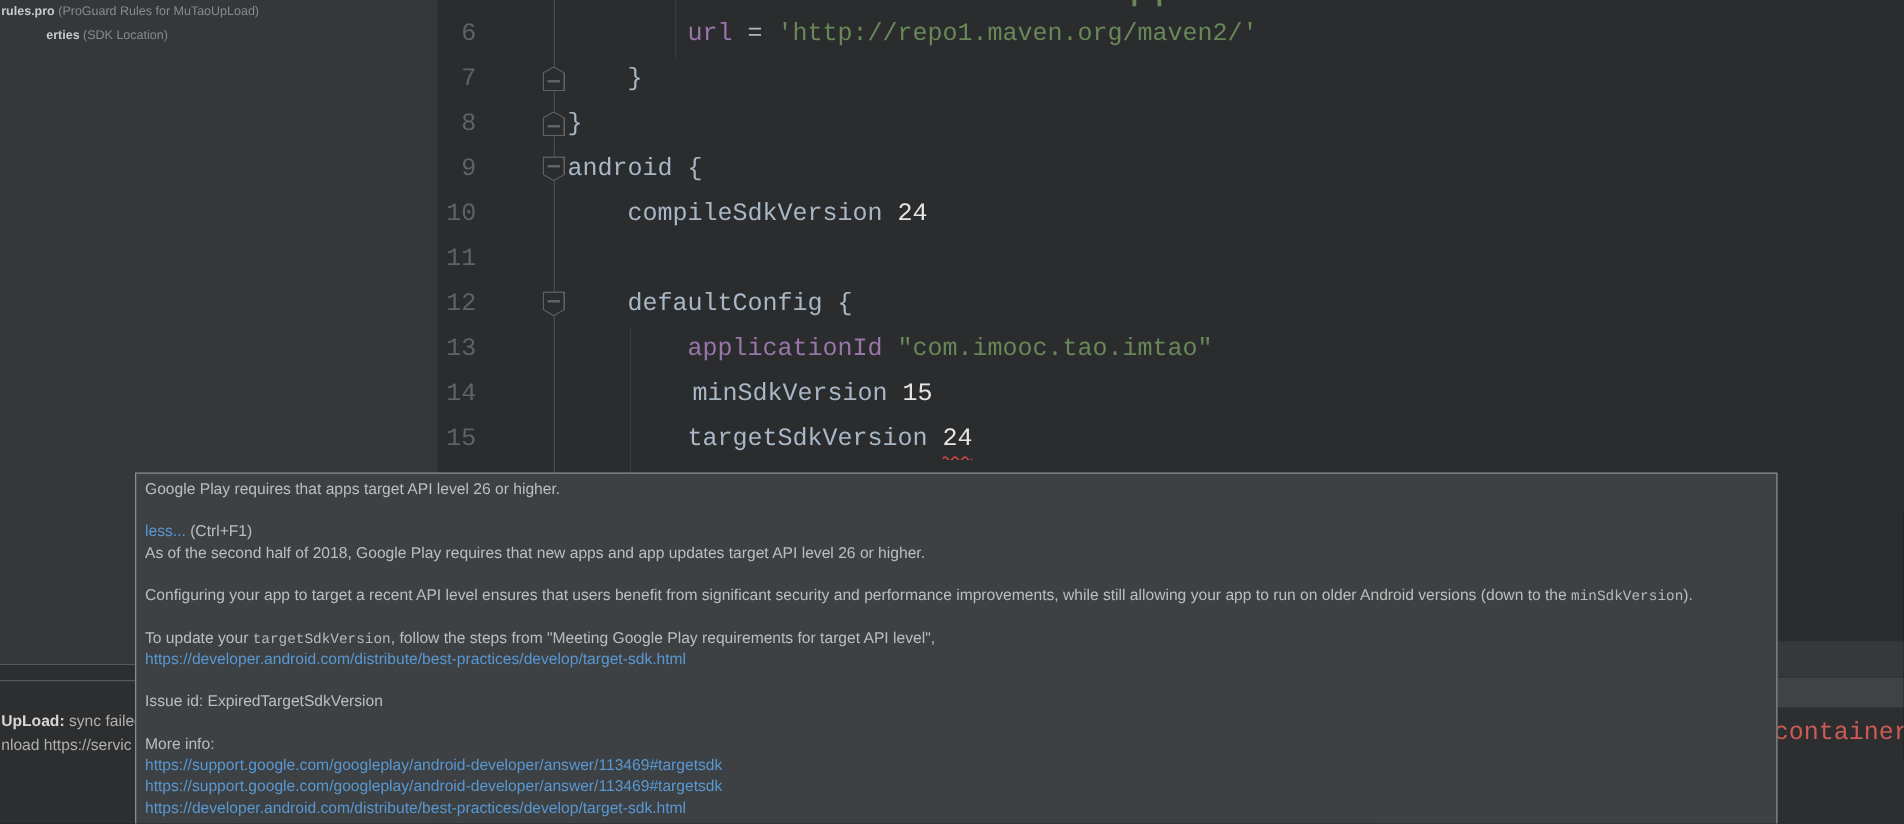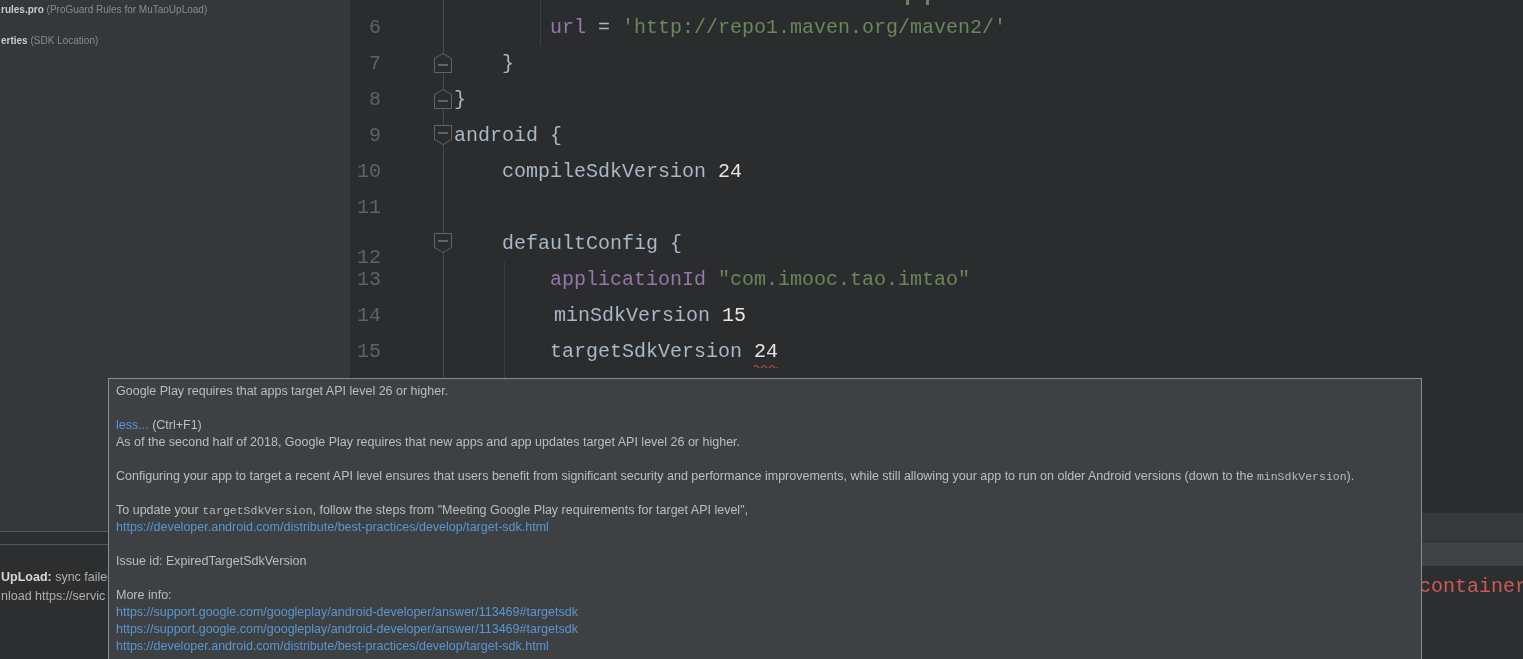--- a/index.html
+++ b/index.html
@@ -92,21 +92,21 @@
 </style>
 </head>
 <body>
 
 <div id="root">
 
   <div id="project-panel">
     <div class="tree-row" style="top:1px;">
       <span class="tree-name">rules.pro</span><span class="tree-desc"> (ProGuard Rules for MuTaoUpLoad)</span>
     </div>
-    <div class="tree-row" style="top:32px;">
+    <div class="tree-row" style="top:20px;padding-left:36px;">
       <span class="tree-name">erties</span><span class="tree-desc"> (SDK Location)</span>
     </div>
   </div>
 
   <div id="editor">
     <div id="fold-line"></div>
     <div class="indent-guide" style="left:190px; top:0; height:46px;"></div>
     <div class="indent-guide" style="left:154px; top:262px; height:116px;"></div>
     <div class="sliver" style="left:556px;"></div>
     <div class="sliver" style="left:576px;"></div>
@@ -130,21 +130,21 @@
         <div class="gutter-num" style="top: 118px;">9</div>
         <div class="fold fold-down" style="left: 84px; top: 125px;">
           <div class="shape"></div>
           <div class="inner"></div>
           <div class="minus"></div>
         </div>
         <div class="code-line" style="left: 104px; top: 118px;"><span class="tok-plain">android {</span></div>
         <div class="gutter-num" style="top: 154px;">10</div>
         <div class="code-line" style="left: 152px; top: 154px;"><span class="tok-plain">compileSdkVersion </span><span class="tok-number">24</span></div>
         <div class="gutter-num" style="top: 190px;">11</div>
-        <div class="gutter-num" style="top: 240px;">12</div>
+        <div class="gutter-num" style="top: 226px;">12</div>
         <div class="fold fold-down" style="left: 84px; top: 233px;">
           <div class="shape"></div>
           <div class="inner"></div>
           <div class="minus"></div>
         </div>
         <div class="code-line" style="left: 152px; top: 226px;"><span class="tok-plain">defaultConfig {</span></div>
         <div class="gutter-num" style="top: 262px;">13</div>
         <div class="code-line" style="left: 200px; top: 262px;"><span class="tok-field">applicationId </span><span class="tok-string">"com.imooc.tao.imtao"</span></div>
         <div class="gutter-num" style="top: 298px;">14</div>
         <div class="code-line" style="left: 204px; top: 298px;"><span class="tok-plain">minSdkVersion </span><span class="tok-number">15</span></div>

